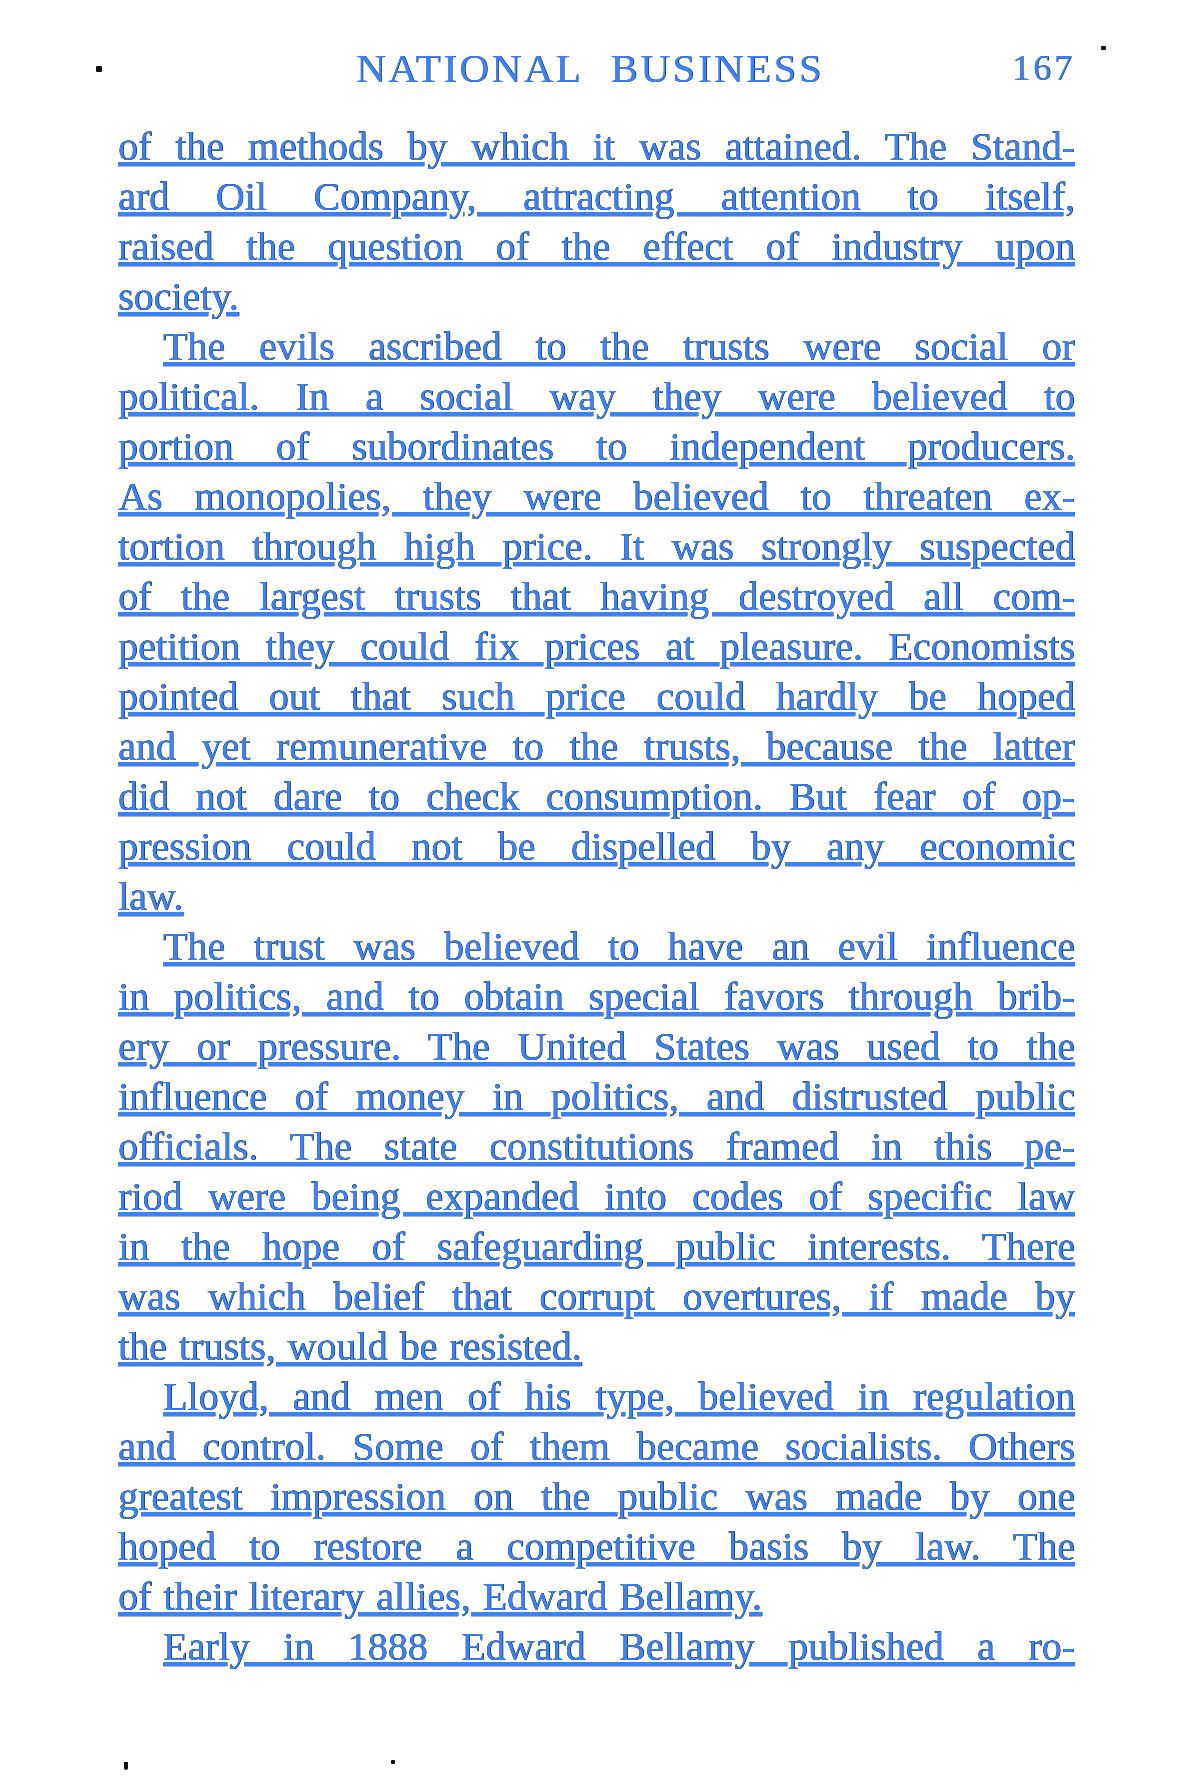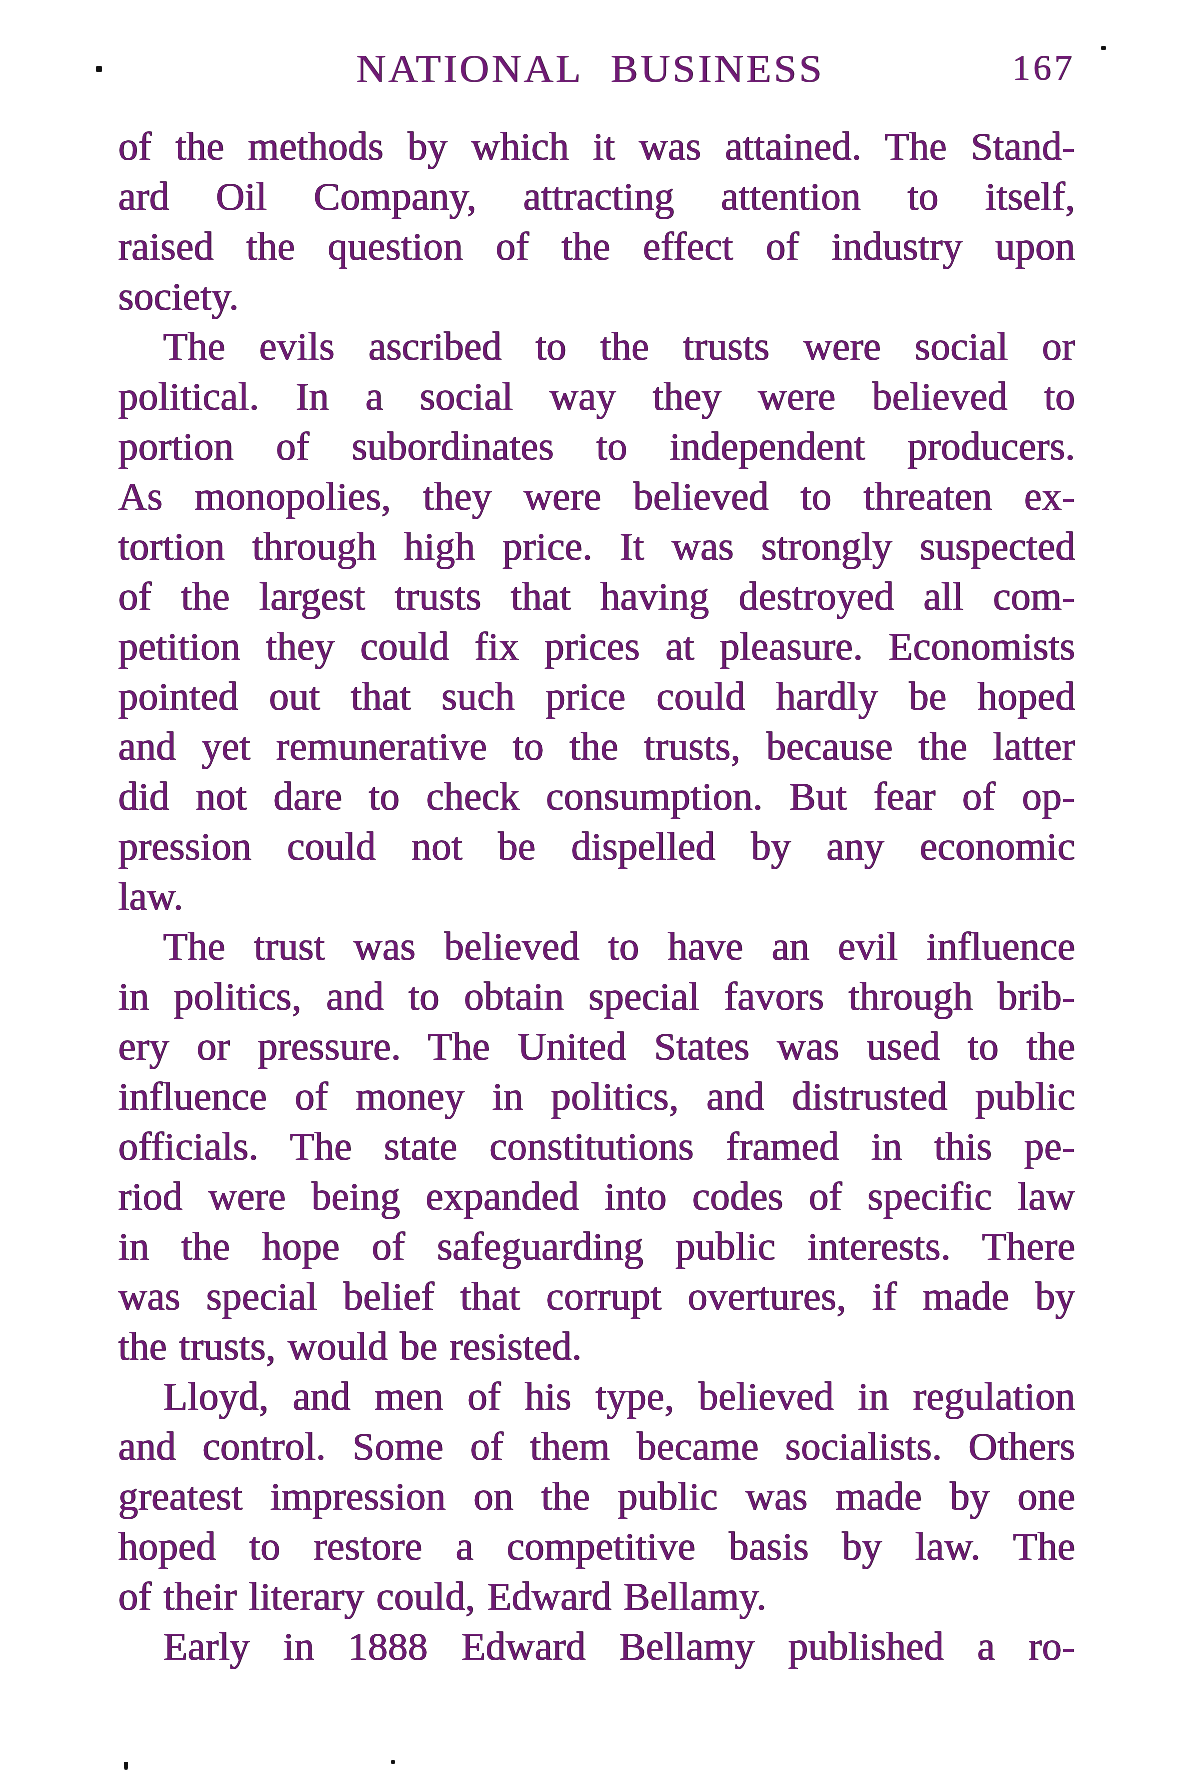--- a/index.html
+++ b/index.html
@@ -5,21 +5,21 @@
   html, body {
     margin: 0;
     padding: 0;
     background: #ffffff;
   }
   .page {
     position: relative;
     width: 1180px;
     height: 1781px;
     background: #ffffff;
-    color: #701a75;
+    color: #3b82f6;
     font-family: "Liberation Serif", "DejaVu Serif", serif;
     overflow: hidden;
   }
   
   .running-head {
     position: absolute;
     top: 44px;
     left: 0;
     width: 100%;
     height: 52px;
@@ -45,21 +45,21 @@
   
   .text-block {
     position: absolute;
     top: 122px;
     left: 118px;
     width: 957px;
     font-size: 40px;
     word-spacing: 2px;
     text-shadow: 0.4px 0 #050505, 0 0.3px #050505;
   }
-  .para { margin: 0; padding: 0; }
+  .para { margin: 0; padding: 0; text-decoration: underline; }
   .line {
     height: 50px;
     line-height: 50px;
     overflow: hidden;
     text-align: justify;
     text-align-last: justify;
   }
   .line.j::after {
     content: "";
     display: inline-block;
@@ -116,30 +116,30 @@
     </div>
 
     <div class="para">
       <div class="line j ind">The trust was believed to have an evil influence</div>
       <div class="line j">in politics, and to obtain special favors through brib-</div>
       <div class="line j">ery or pressure. The United States was used to the</div>
       <div class="line j">influence of money in politics, and distrusted public</div>
       <div class="line j">officials. The state constitutions framed in this pe-</div>
       <div class="line j">riod were being expanded into codes of specific law</div>
       <div class="line j">in the hope of safeguarding public interests. There</div>
-      <div class="line j">was special belief that corrupt overtures, if made by</div>
+      <div class="line j">was which belief that corrupt overtures, if made by</div>
       <div class="line flush">the trusts, would be resisted.</div>
     </div>
 
     <div class="para">
       <div class="line j ind">Lloyd, and men of his type, believed in regulation</div>
       <div class="line j">and control. Some of them became socialists. Others</div>
       <div class="line j">greatest impression on the public was made by one</div>
       <div class="line j">hoped to restore a competitive basis by law. The</div>
-      <div class="line flush">of their literary could, Edward Bellamy.</div>
+      <div class="line flush">of their literary allies, Edward Bellamy.</div>
     </div>
 
     <div class="para">
       <div class="line j ind">Early in 1888 Edward Bellamy published a ro-</div>
     </div>
 
   </div>
 
   <div class="speck speck-a"></div>
   <div class="speck speck-b"></div>

